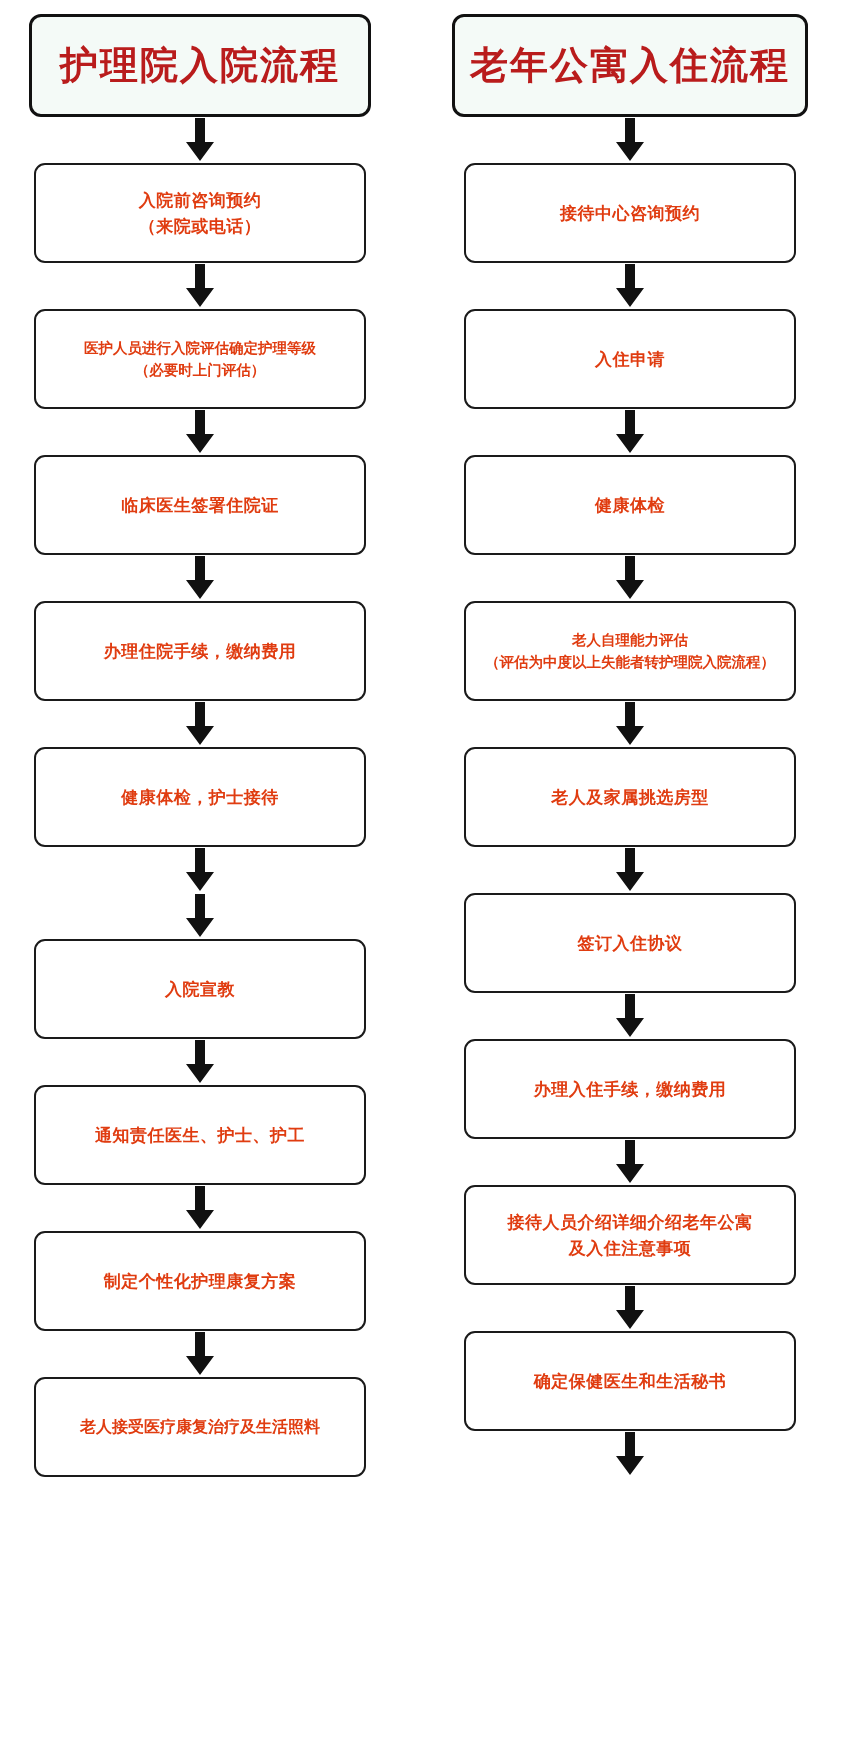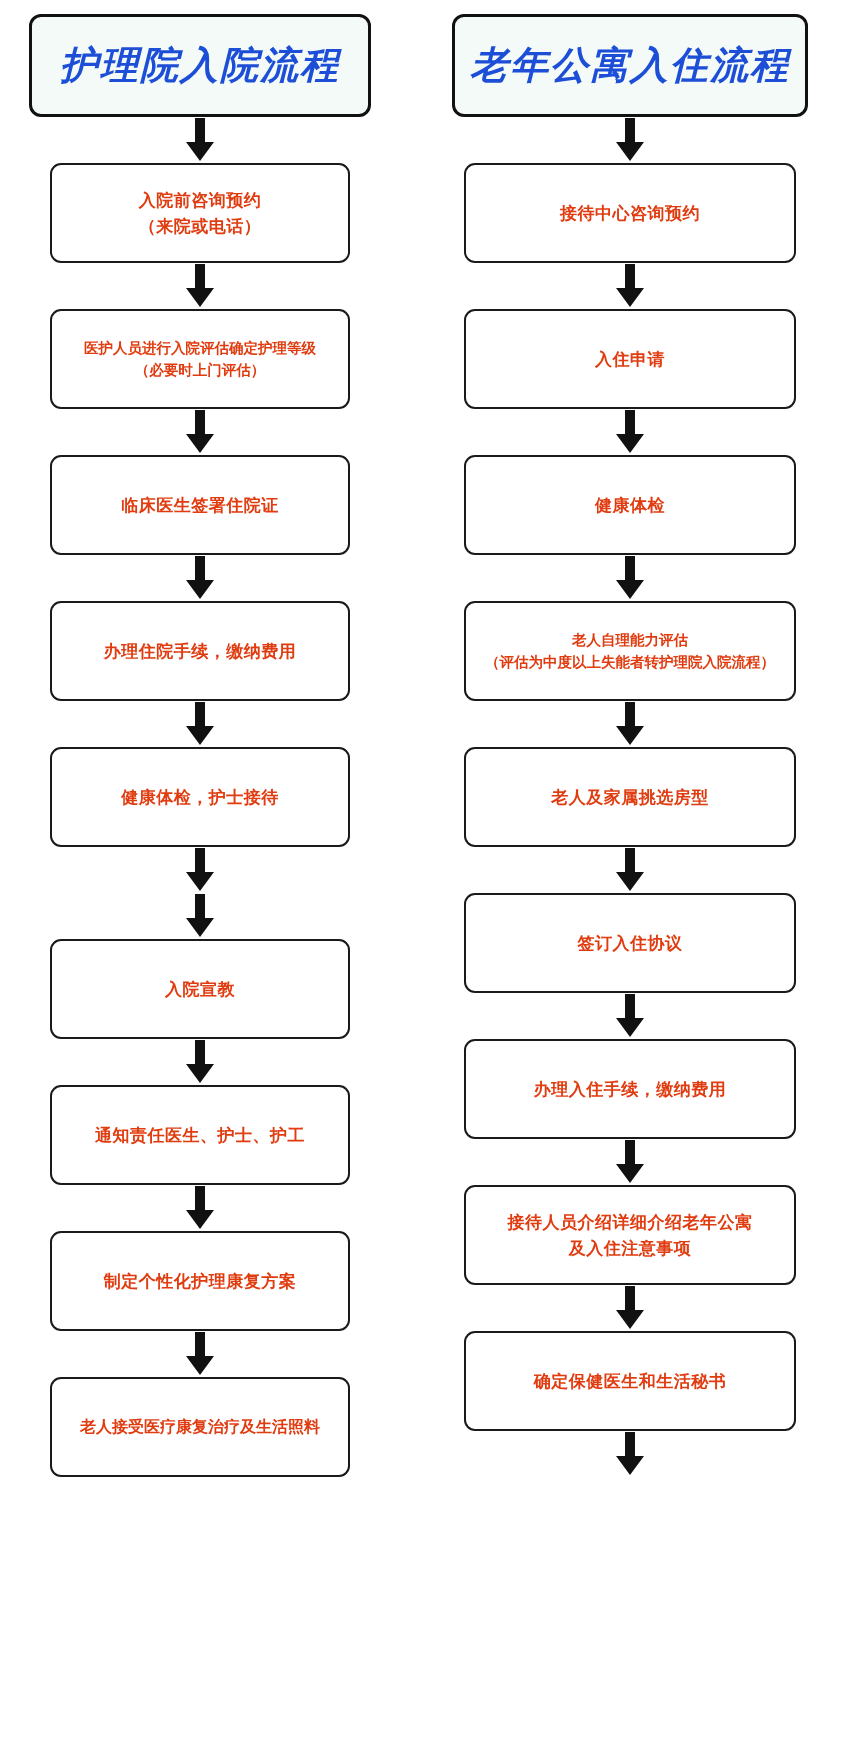--- a/index.html
+++ b/index.html
@@ -41,44 +41,43 @@
     background: #f4faf7;
     display: flex;
     align-items: center;
     justify-content: center;
     text-align: center;
   }
   .column.left  .header-box { width: 342px; height: 103px; }
   .column.right .header-box { width: 356px; height: 103px; }
 
   .header-text {
-    color: #1d4ed8;
+    color: #b91c1c;
     font-weight: 700;
     letter-spacing: 2px;
     line-height: 1.1;
     white-space: nowrap;
-    font-style: italic;
   }
   .column.left  .header-text { font-size: 38px; }
   .column.right .header-text { font-size: 38px; }
 
   
   .node {
     box-sizing: border-box;
     border: 2.5px solid #1a1a1a;
     border-radius: 11px;
     background: #ffffff;
     display: flex;
     flex-direction: column;
     align-items: center;
     justify-content: center;
     text-align: center;
     padding: 4px 8px;
   }
-  .column.left  .node { width: 300px; height: 100px; }
+  .column.left  .node { width: 332px; height: 100px; }
   .column.right .node { width: 332px; height: 100px; }
 
   .node-line {
     color: #e03c10;
     font-weight: 700;
     font-size: 17px;
     line-height: 1.55;
     letter-spacing: 0.5px;
     white-space: nowrap;
   }

